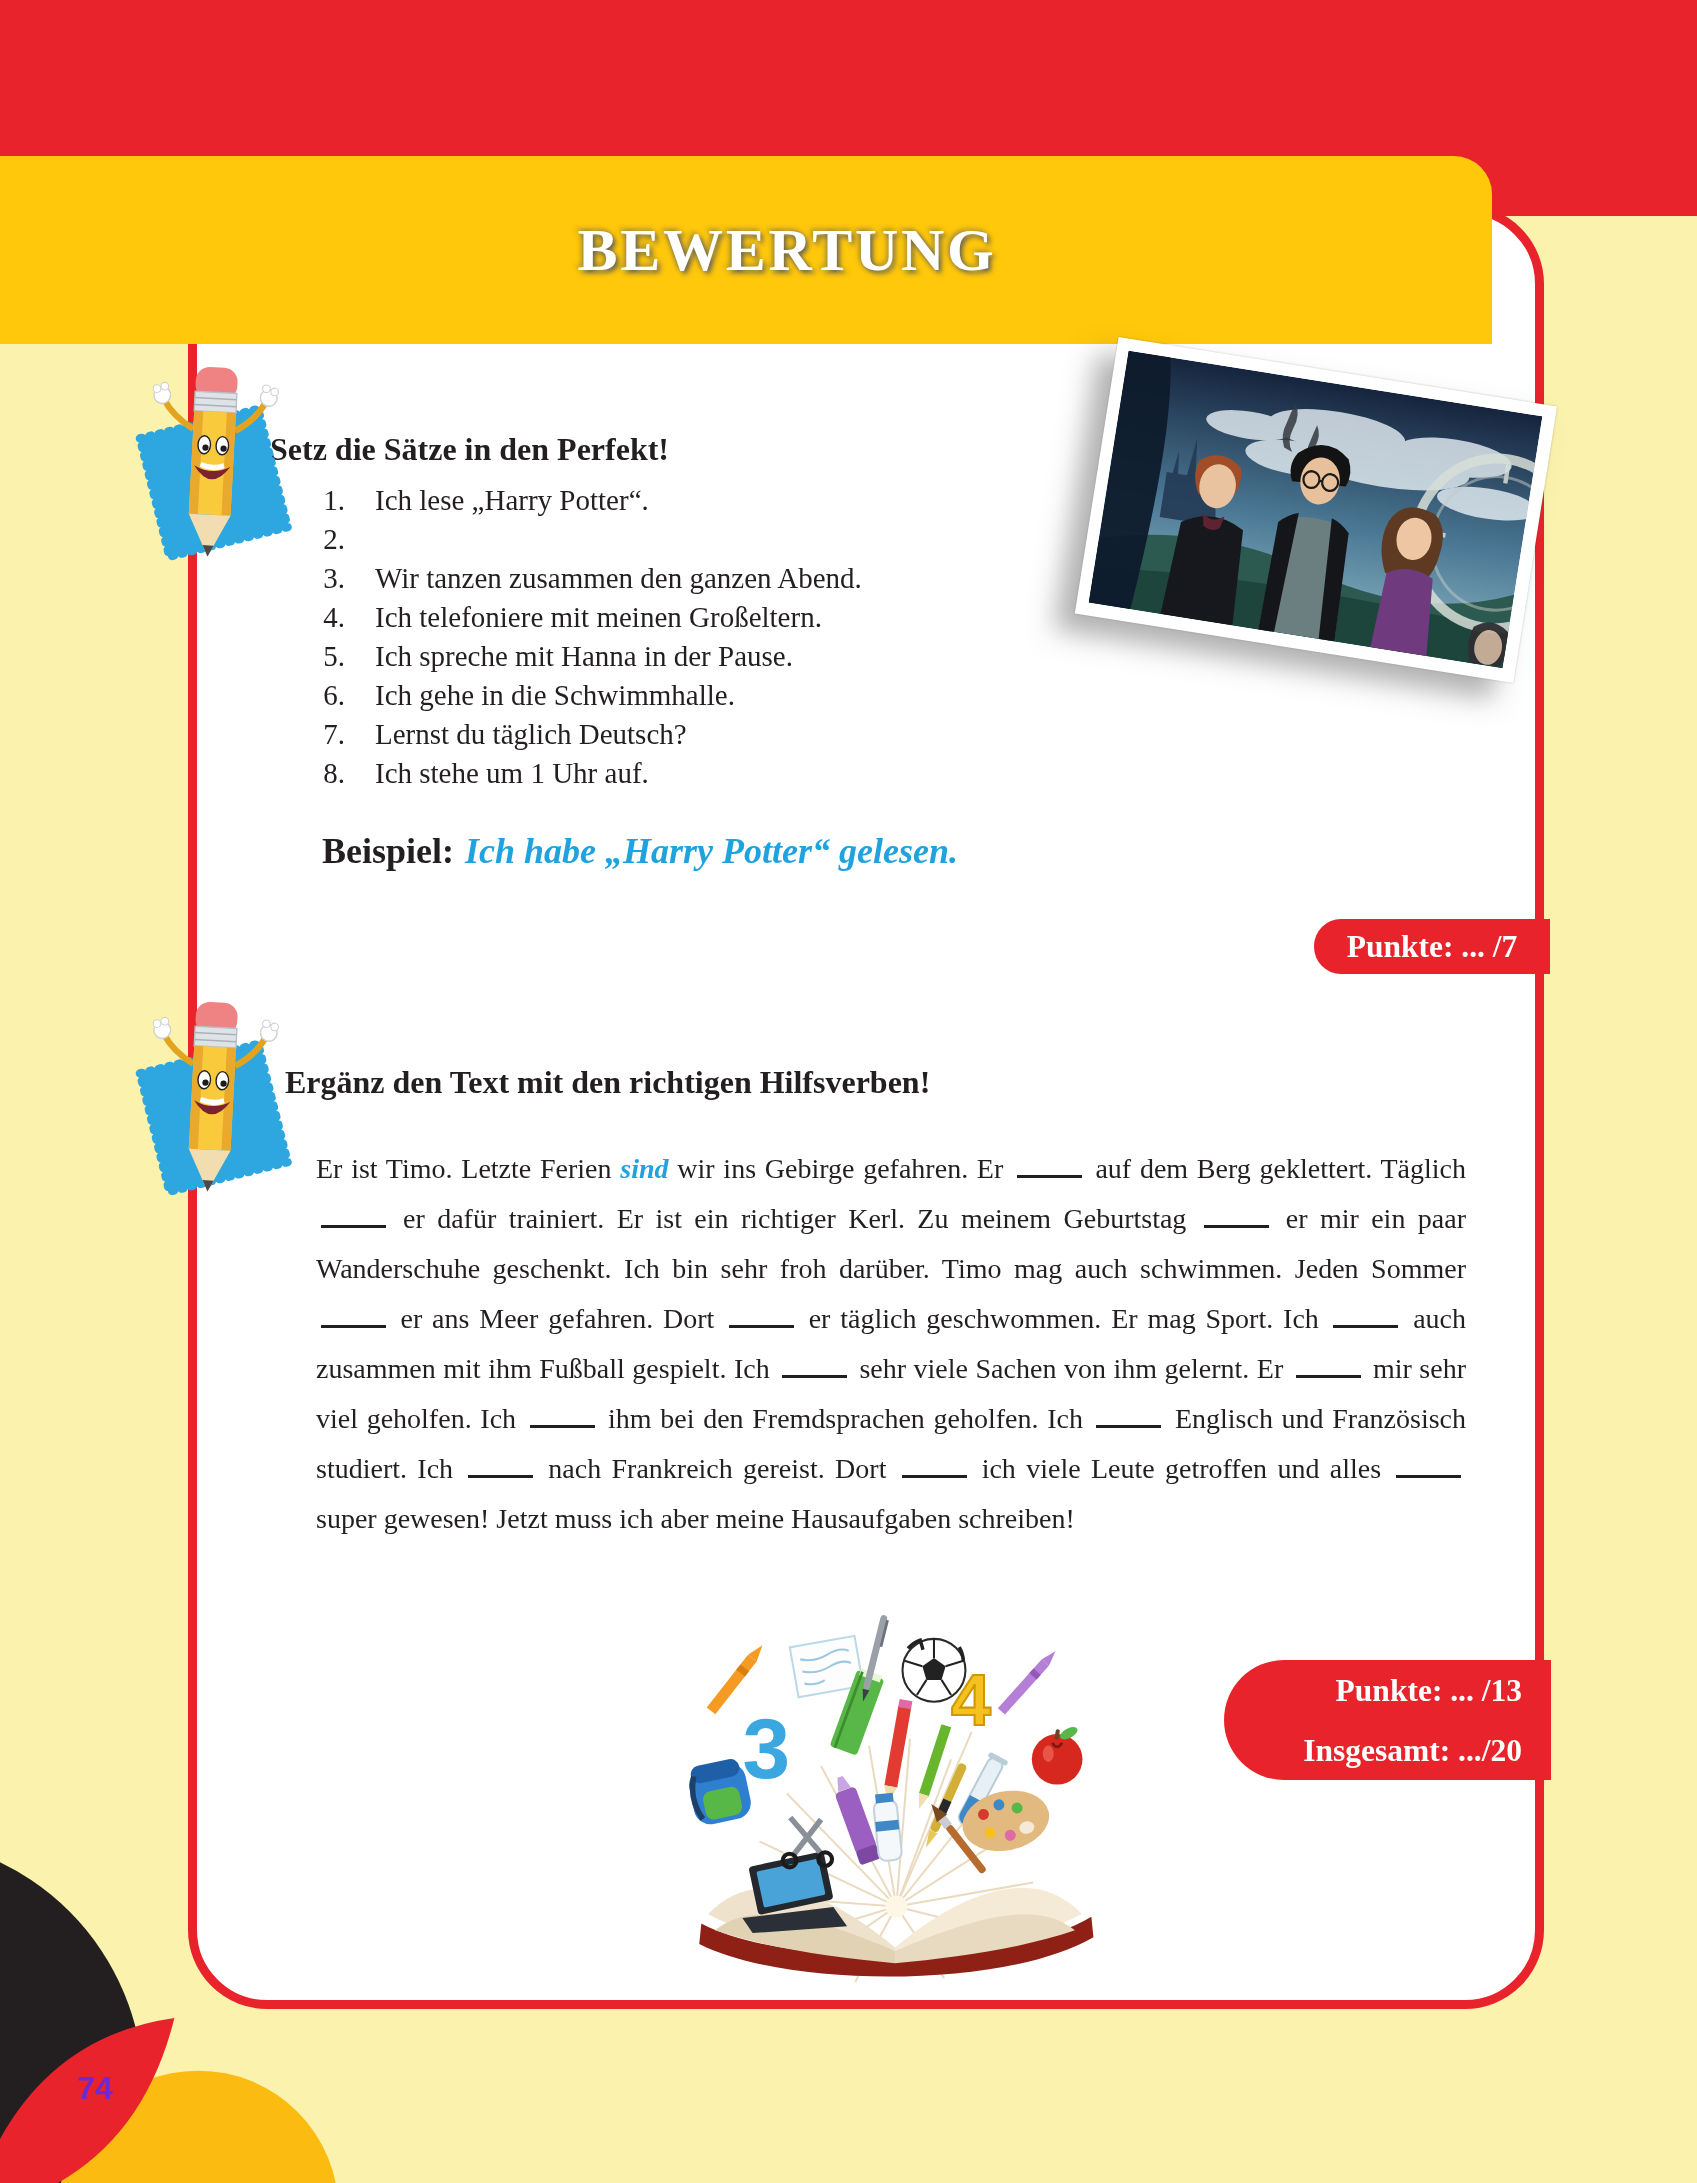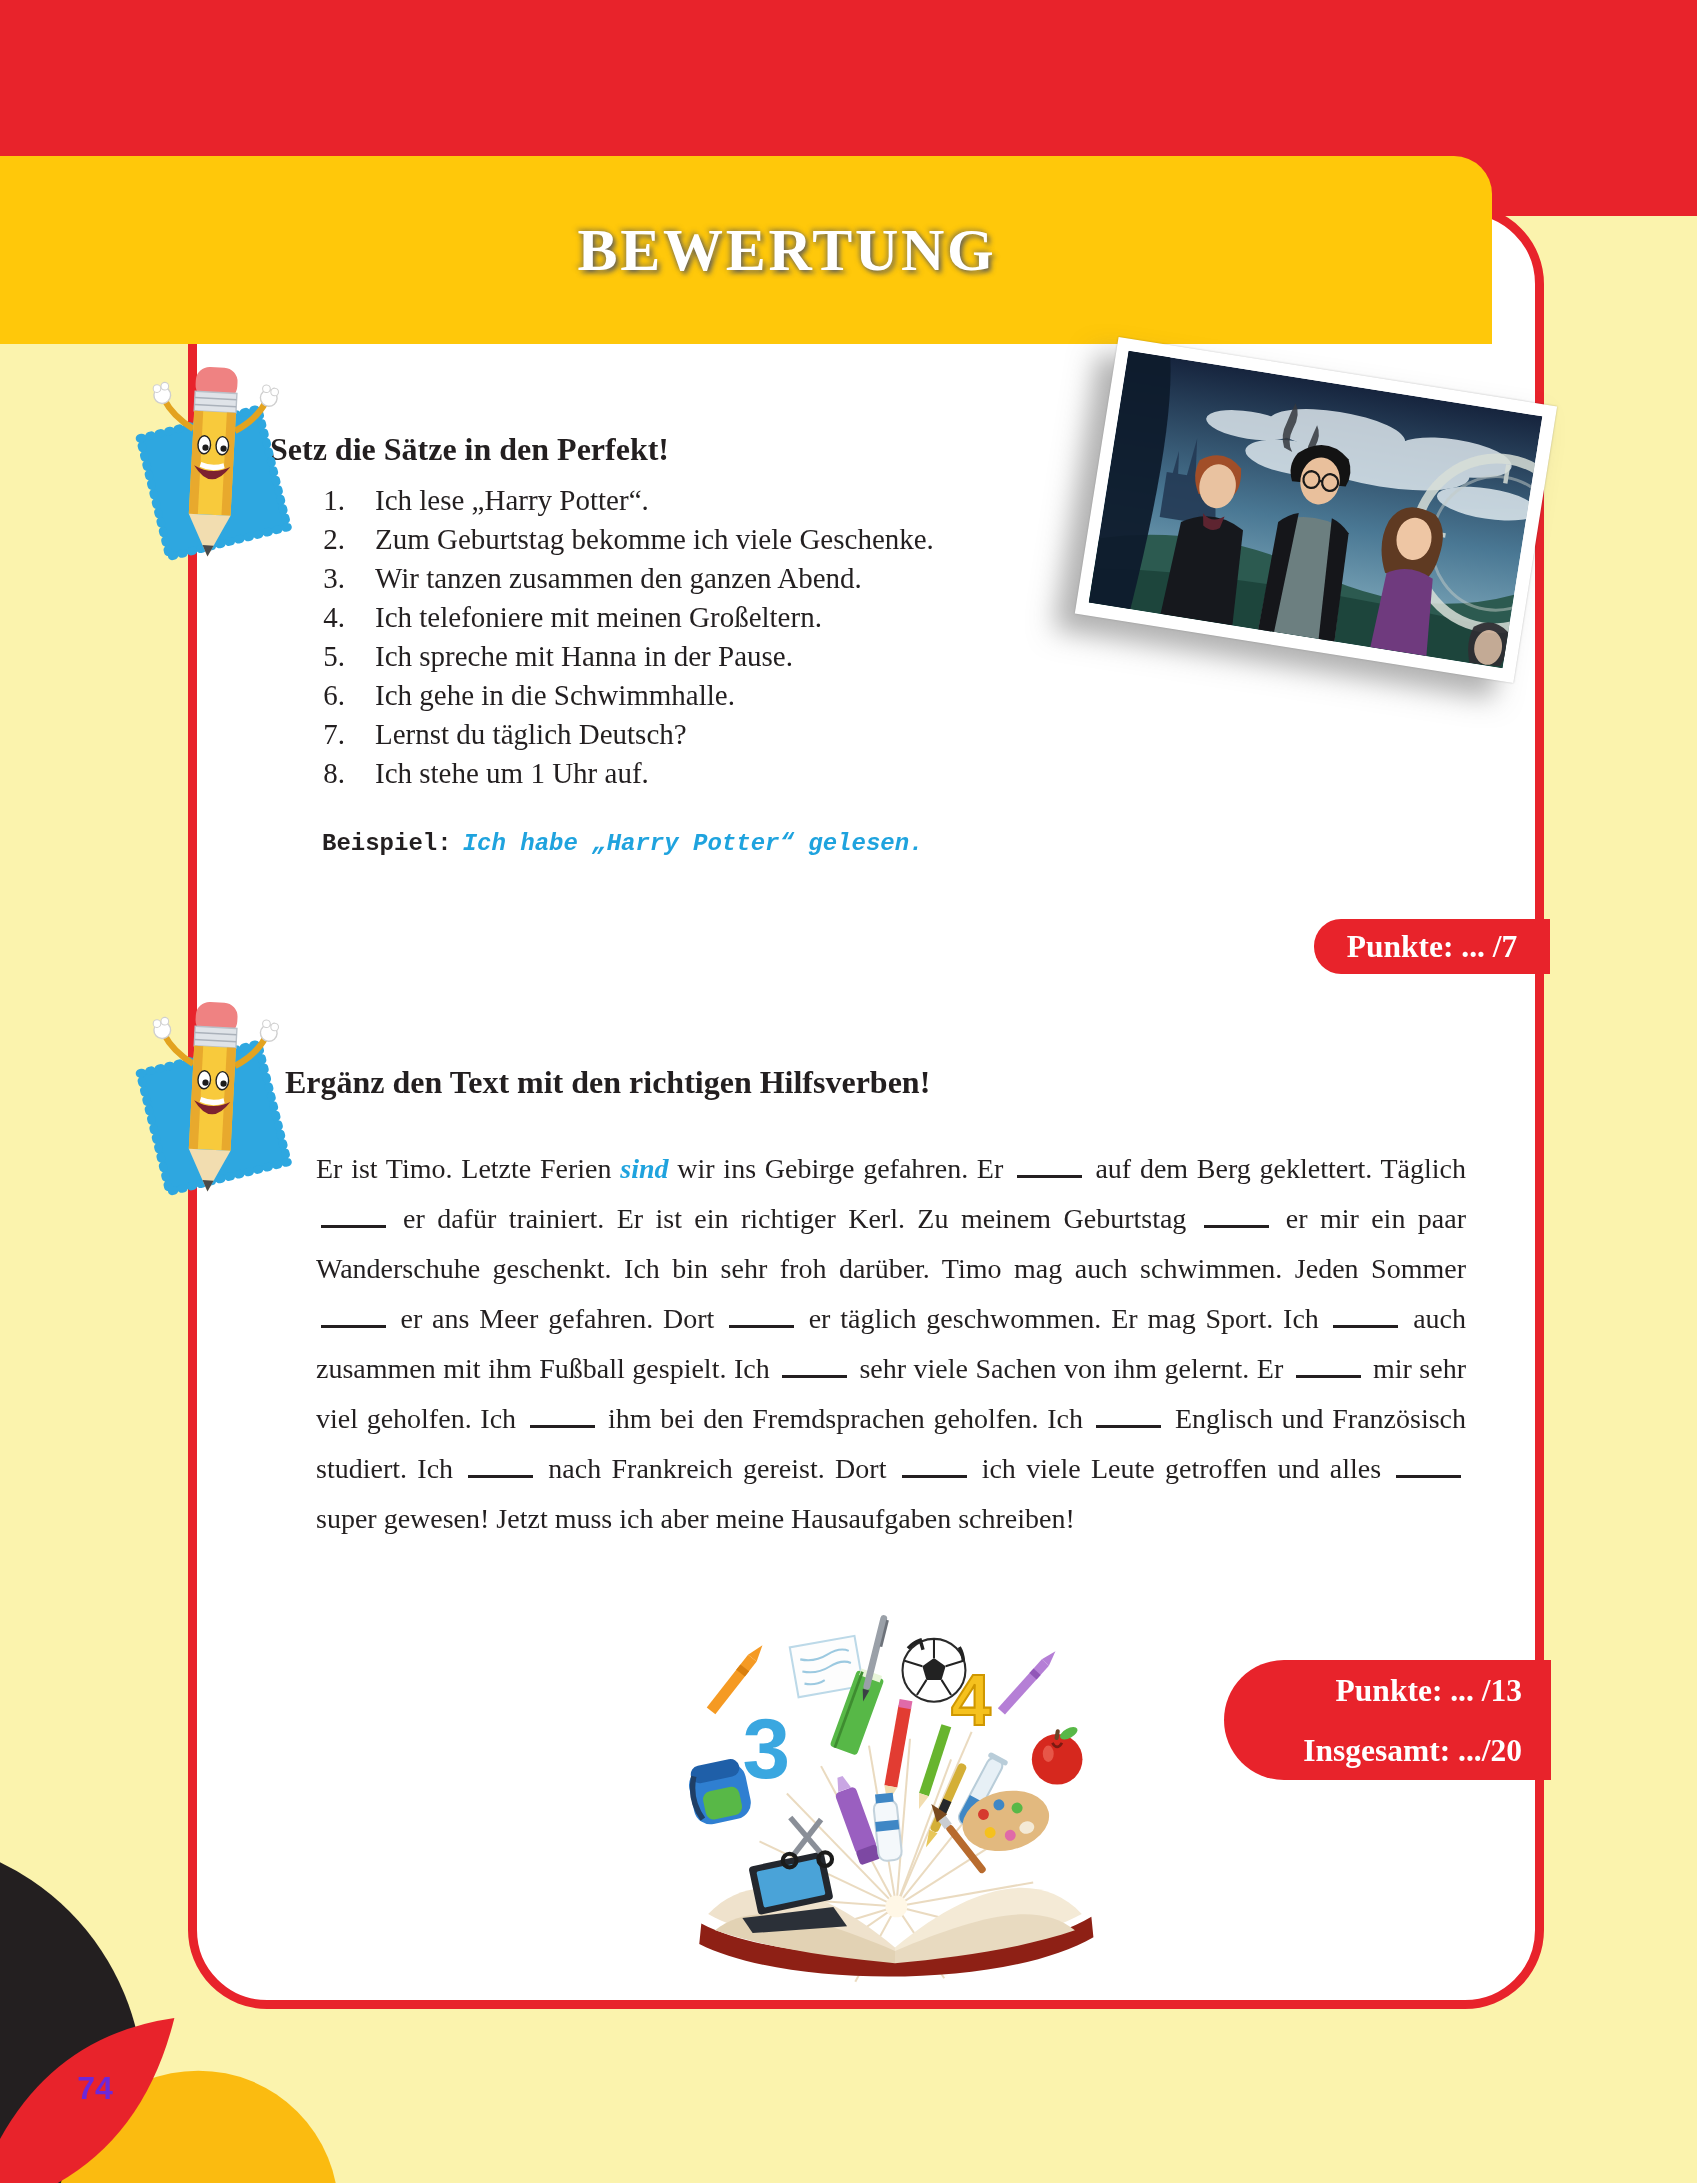--- a/index.html
+++ b/index.html
@@ -22,21 +22,21 @@
   .mascot-1{left:122px;top:356px;}
   .mascot-2{left:122px;top:991px;}
 
   
   .ex-heading{position:absolute;font-size:32px;font-weight:bold;z-index:4;}
   .ex1-heading{left:270px;top:431px;}
   .ex2-heading{left:285px;top:1064px;}
   .ex-list{position:absolute;left:270px;top:481px;font-size:29px;z-index:4;}
   .ex-row{display:flex;line-height:39px;}
   .ex-num{width:75px;text-align:right;padding-right:30px;}
-  .beispiel{position:absolute;left:322px;top:830px;font-size:24px;z-index:4;font-family:Liberation Mono, monospace;}
+  .beispiel{position:absolute;left:322px;top:830px;font-size:36px;z-index:4;}
   .beispiel .label{font-weight:bold;}
   .beispiel .example{color:#1FA3DE;font-weight:bold;font-style:italic;margin-left:11px;}
   .ex2-paragraph{position:absolute;left:316px;top:1144px;width:1150px;font-size:28px;line-height:50px;
                  text-align:justify;z-index:4;}
   .blank{display:inline-block;width:65px;height:5.5px;border-bottom:3.4px solid #231F20;margin:0 4.8px;}
   .blue{color:#1FA3DE;font-weight:bold;font-style:italic;}
 
   
   .badge{position:absolute;background:#E8232B;color:#fff;font-weight:bold;z-index:5;}
   .badge-1{left:1314px;top:919px;width:236px;height:55px;border-radius:27px 0 0 27px;font-size:31.5px;
@@ -114,21 +114,20 @@
   </svg>
 
   <div class="ex-heading ex1-heading">Setz die Sätze in den Perfekt!</div>
   <div class="ex-list">
       <div class="ex-row">
         <span class="ex-num">1.</span>
         <span>Ich lese „Harry Potter“.</span>
       </div>
       <div class="ex-row">
         <span class="ex-num">2.</span>
-        <span>Zum Geburtstag bekomme ich viele Geschenke.</span>
       </div>
       <div class="ex-row">
         <span class="ex-num">3.</span>
         <span>Wir tanzen zusammen den ganzen Abend.</span>
       </div>
       <div class="ex-row">
         <span class="ex-num">4.</span>
         <span>Ich telefoniere mit meinen Großeltern.</span>
       </div>
       <div class="ex-row">

